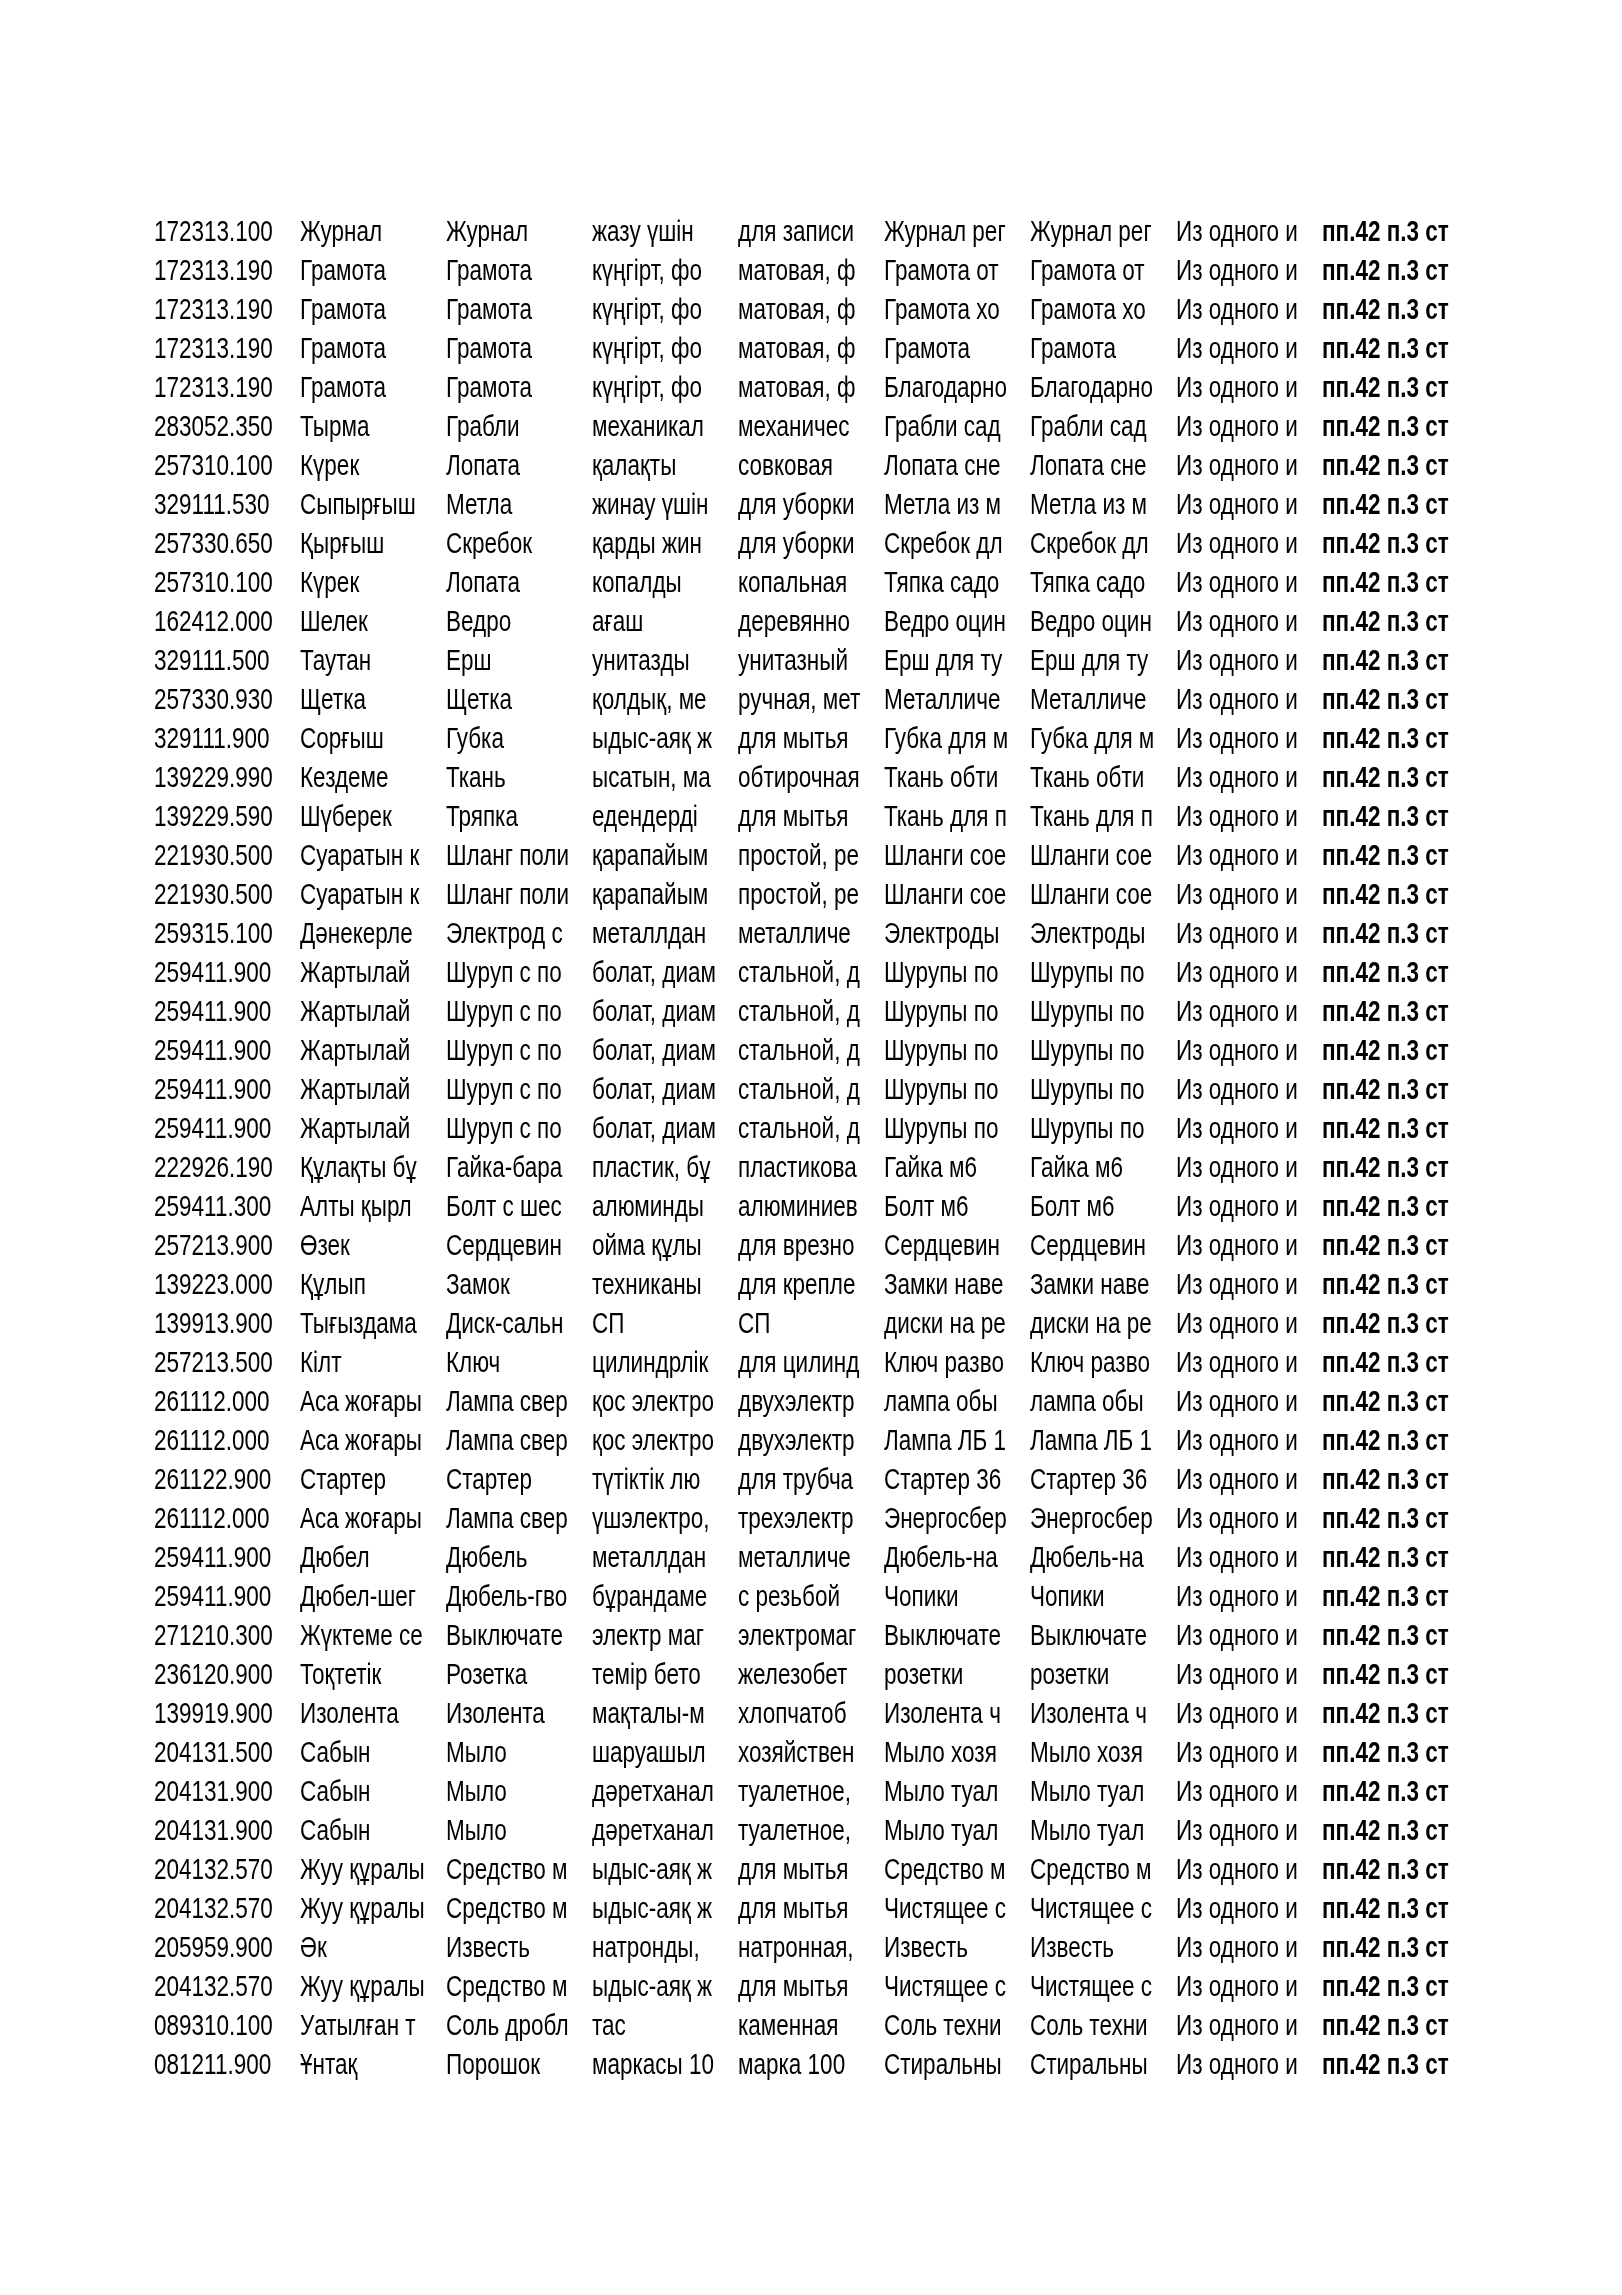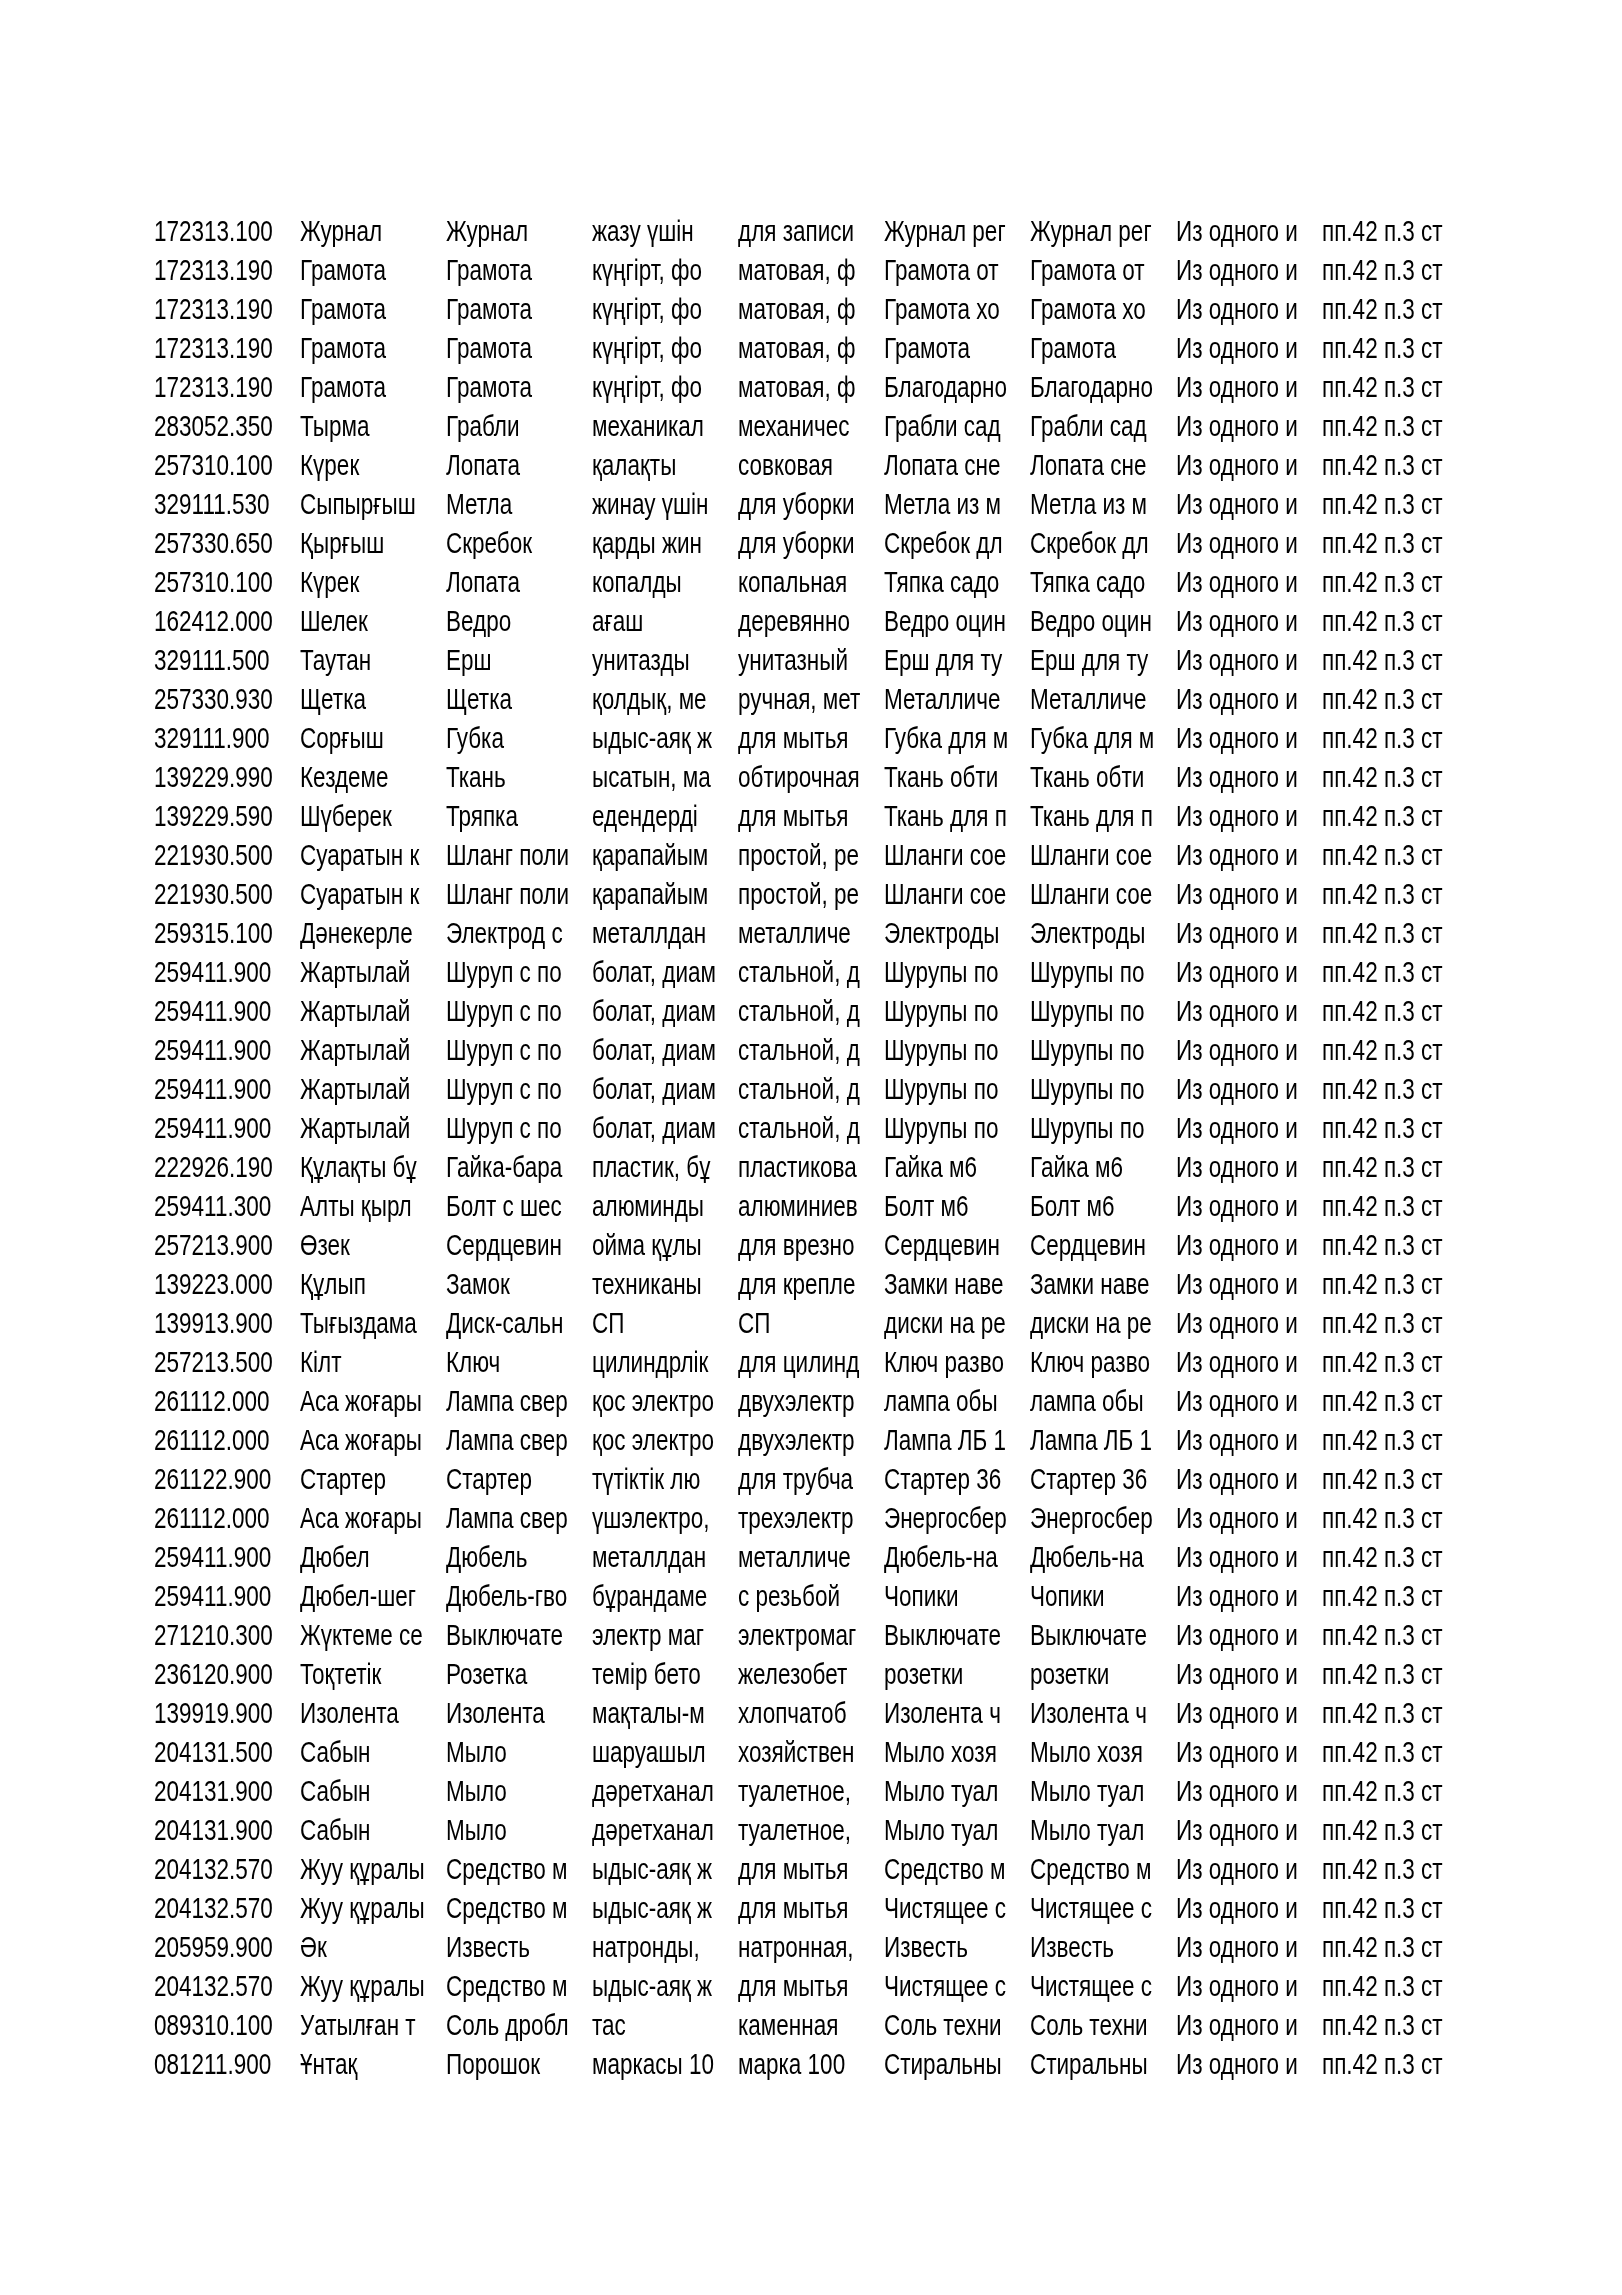--- a/index.html
+++ b/index.html
@@ -30,20 +30,21 @@
   }
   .tcell {
     width: 146px;
     flex: 0 0 146px;
     overflow: hidden;
     height: 39px;
   }
   .tcell.last {
     width: 164px;
     flex: 0 0 164px;
+    font-weight: bold;
   }
   .tcell > span {
     display: inline-block;
     font-size: 30px;
     transform: scaleX(0.75);
     transform-origin: 0 50%;
     white-space: nowrap;
   }
 </style>
 </head>

